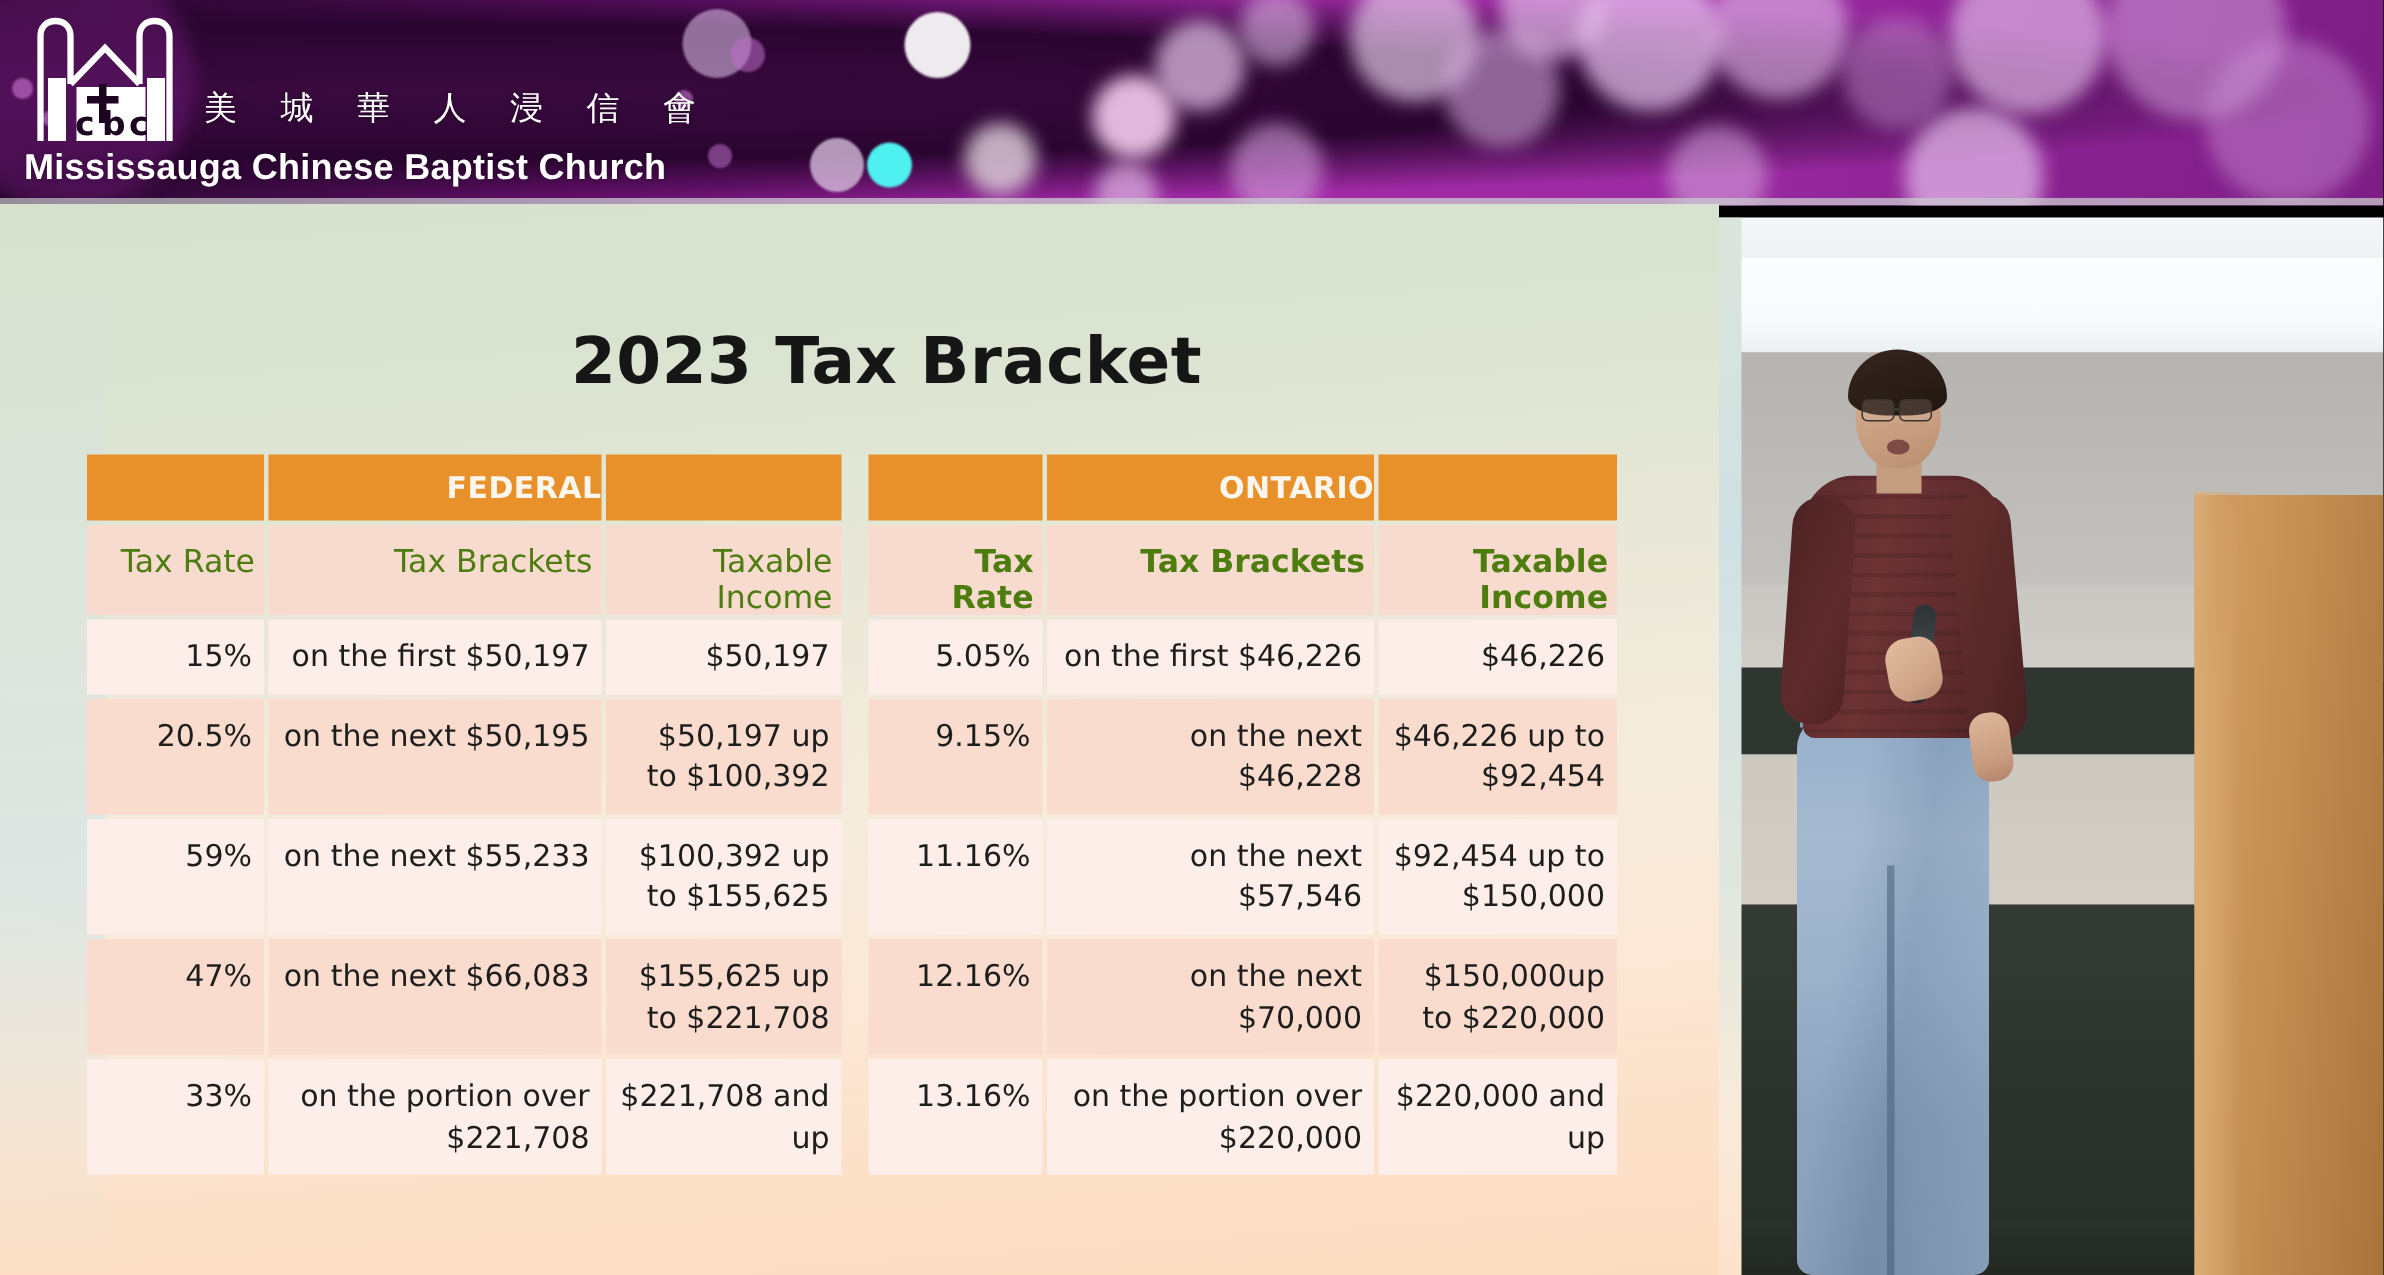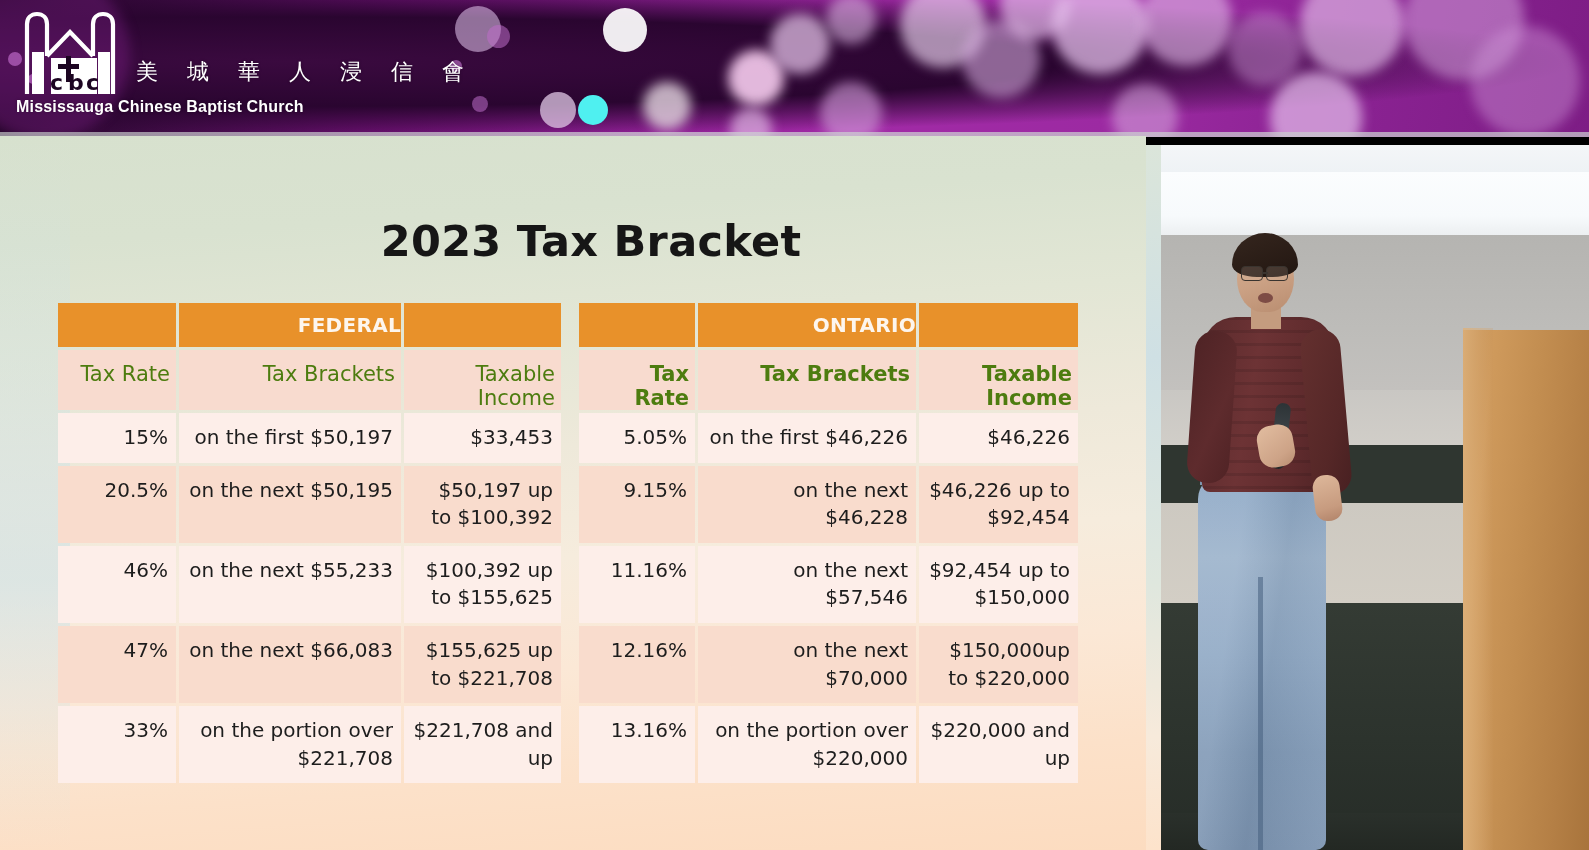--- a/index.html
+++ b/index.html
@@ -70,21 +70,21 @@
     font-size: 22px;
     letter-spacing: 11px;
     color: #ffffff;
     font-family: "DejaVu Sans", sans-serif;
     text-shadow: 0 0 3px rgba(0,0,0,.35);
     white-space: nowrap;
   }
   #logo-en {
     position: absolute;
     left: 8px; top: 96px;
-    font-size: 16px;
+    font-size: 24px;
     font-weight: bold;
     color: #ffffff;
     letter-spacing: .2px;
     white-space: nowrap;
     text-shadow: 0 0 3px rgba(0,0,0,.3);
   }
 
   
   #slide {
     position: absolute;
@@ -430,29 +430,29 @@
           <td class="hdr-orange blank c2"></td>
         </tr>
         <tr>
           <td class="sub-hdr c0">Tax Rate</td>
           <td class="sub-hdr c1">Tax Brackets</td>
           <td class="sub-hdr c2">Taxable Income</td>
         </tr>
         <tr class="row-light">
           <td class="cell c0">15%</td>
           <td class="cell c1">on the first $50,197</td>
-          <td class="cell c2">$33,453</td>
+          <td class="cell c2">$50,197</td>
         </tr>
         <tr class="row-dark">
           <td class="cell c0">20.5%</td>
           <td class="cell c1">on the next $50,195</td>
           <td class="cell c2">$50,197 up to $100,392</td>
         </tr>
         <tr class="row-light">
-          <td class="cell c0">46%</td>
+          <td class="cell c0">59%</td>
           <td class="cell c1">on the next $55,233</td>
           <td class="cell c2">$100,392 up to $155,625</td>
         </tr>
         <tr class="row-dark">
           <td class="cell c0">47%</td>
           <td class="cell c1">on the next $66,083</td>
           <td class="cell c2">$155,625 up to $221,708</td>
         </tr>
         <tr class="row-light">
           <td class="cell c0">33%</td>

